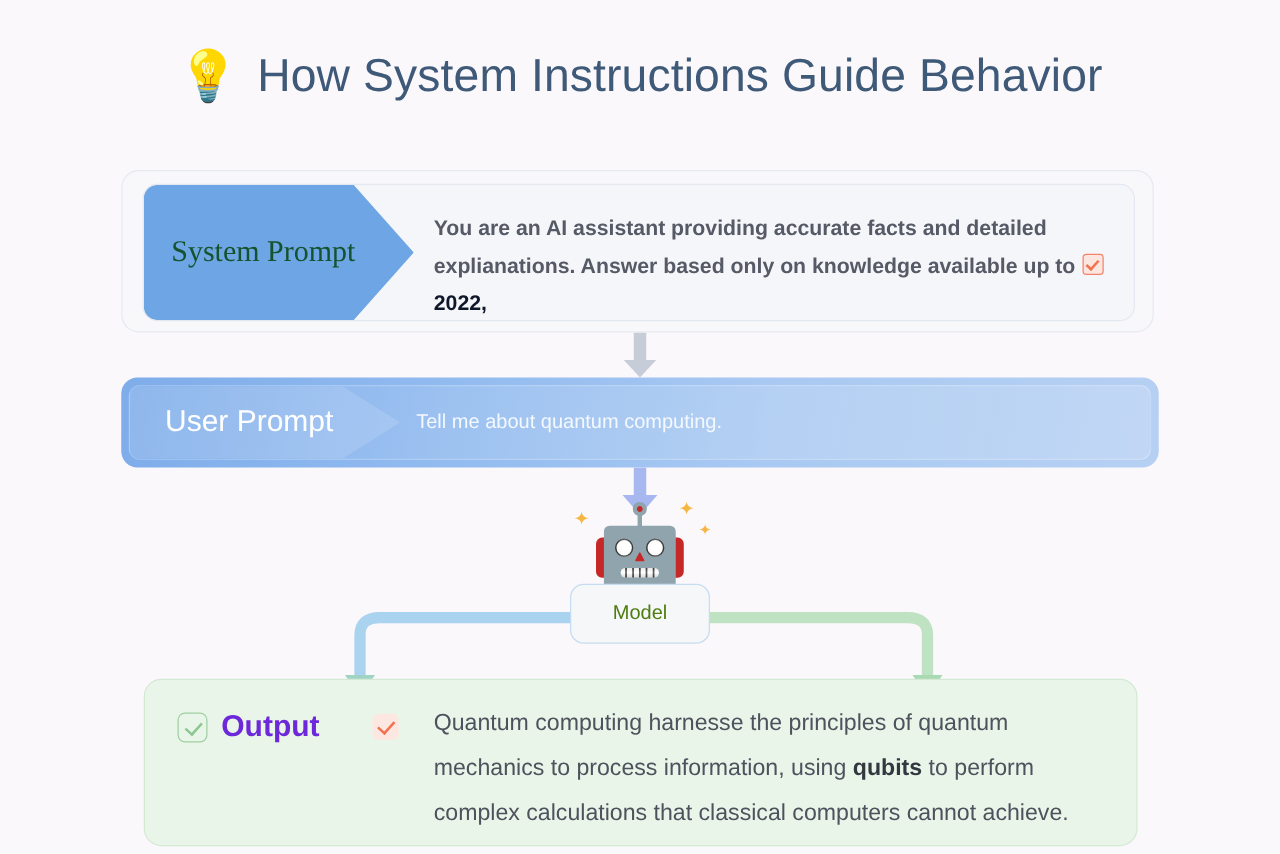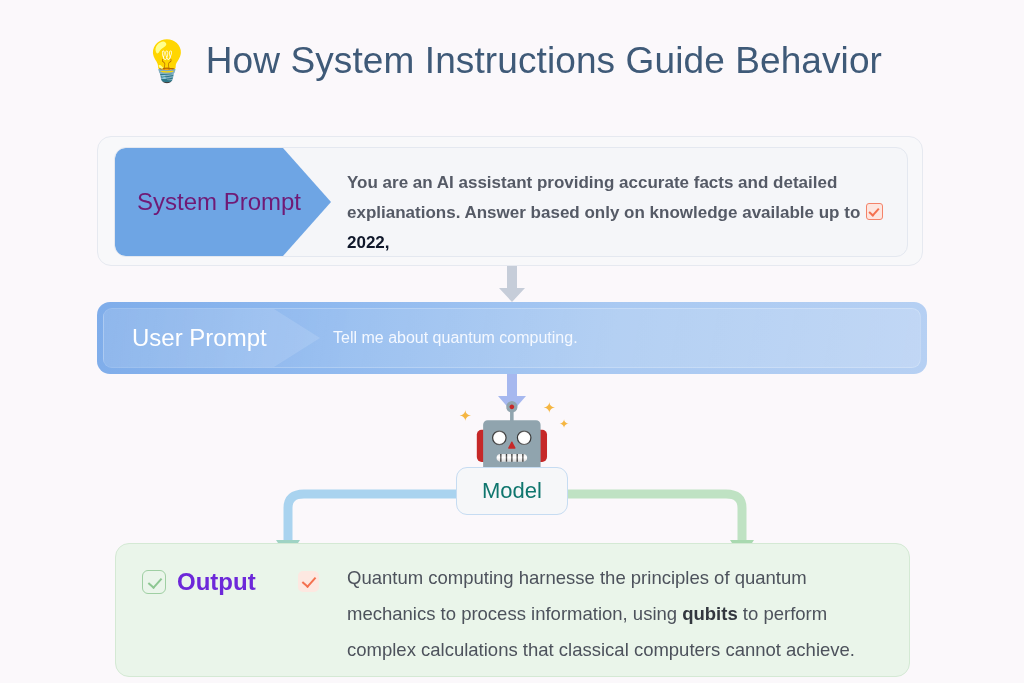--- a/index.html
+++ b/index.html
@@ -71,22 +71,23 @@
     background: #6ea5e4;
     display: flex;
     align-items: center;
     padding-left: 22px;
     box-sizing: border-box;
     -webkit-clip-path: polygon(0 0, 168px 0, 216px 50%, 168px 100%, 0 100%);
     clip-path: polygon(0 0, 168px 0, 216px 50%, 168px 100%, 0 100%);
     border-radius: 10px 0 0 10px;
   }
   #system-chevron-label {
-    color: #701a75;
+    color: #14532d;
     font-size: 24px;
+    font-family: Liberation Serif, serif;
   }
   #system-text {
     position: absolute;
     left: 232px;
     top: 20px;
     width: 552px;
     font-size: 17px;
     line-height: 30px;
     color: #555a66;
     font-weight: bold;
@@ -220,22 +221,22 @@
     background: #f6f7f9;
     border: 1px solid #c6dcf2;
     border-radius: 11px;
     display: flex;
     align-items: center;
     justify-content: center;
     box-sizing: border-box;
     z-index: 5;
   }
   #model-label {
-    font-size: 22px;
-    color: #0f766e;
+    font-size: 16px;
+    color: #4d7c0f;
   }
 
   
   #feedback-arrows {
     position: absolute;
     left: 270px;
     top: 468px;
     width: 490px;
     height: 90px;
   }

